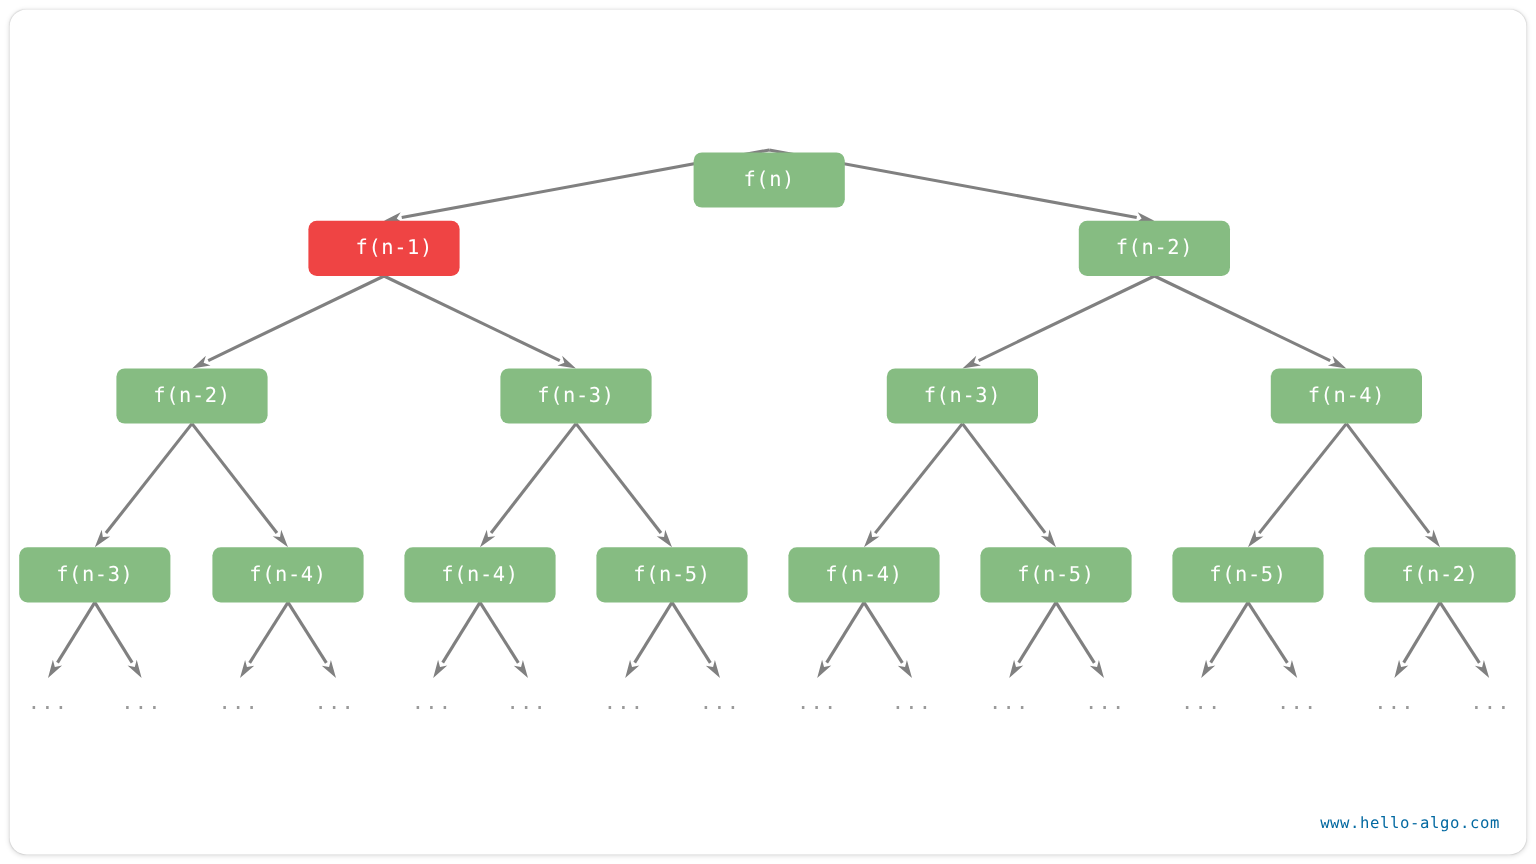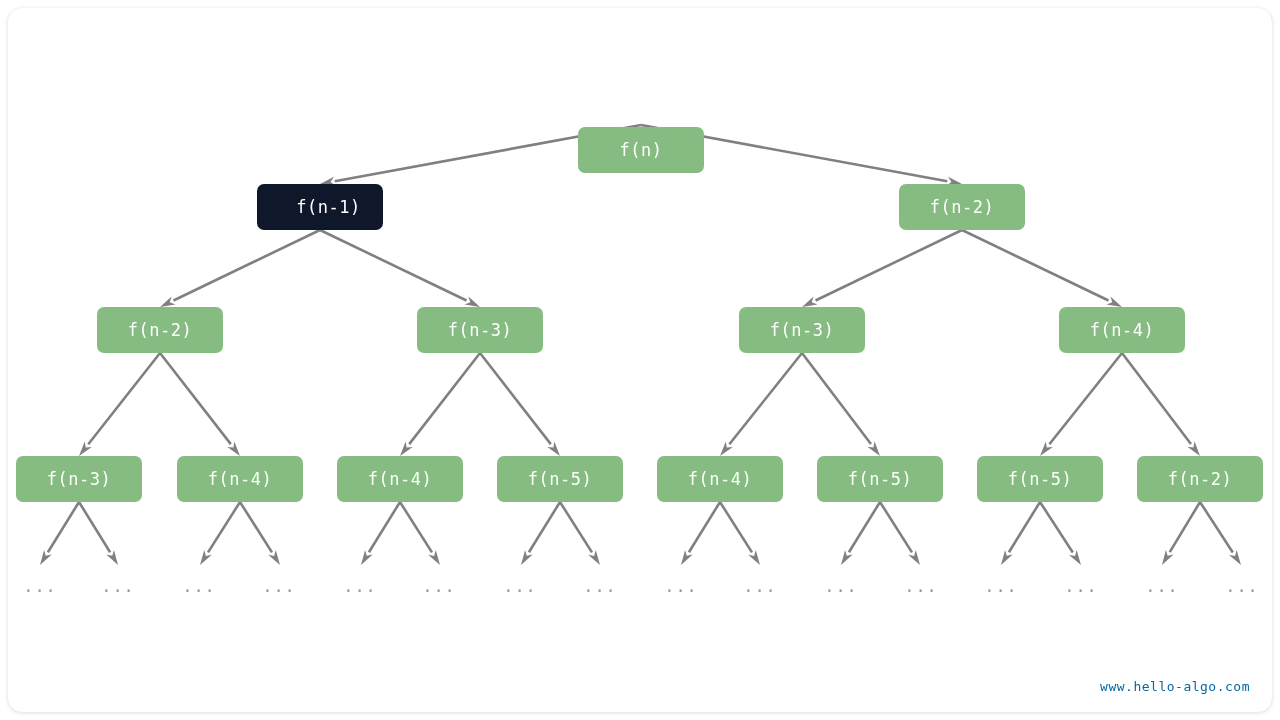--- a/index.html
+++ b/index.html
@@ -204,21 +204,21 @@
           <polygon points="1162.00,565.00 1165.89,549.83 1167.58,555.75 1173.60,554.48" fill="#808080"></polygon>
         </g>
         <g>
           <line x1="1200" y1="502" x2="1232.818161705576" y2="552.4279070110067" stroke="#808080" stroke-width="2.6" stroke-linecap="butt"></line>
           <polygon points="1241.00,565.00 1229.05,554.88 1235.11,555.95 1236.59,549.97" fill="#808080"></polygon>
         </g>
       </svg>
 
     <div id="nodes">
         <div class="node" style="left: 578px; top: 79px; width: 126px; height: 46px; background: rgb(134, 188, 130); color: rgb(255, 255, 255); margin-top: 48px;">f(n)</div>
-        <div class="node" style="left: 257px; top: 184px; width: 126px; height: 46px; background: #0f172a; color: rgb(255, 255, 255); padding-left: 17px;">f(n-1)</div>
+        <div class="node" style="left: 257px; top: 184px; width: 126px; height: 46px; background: #ef4444; color: rgb(255, 255, 255); padding-left: 17px;">f(n-1)</div>
         <div class="node" style="left: 899px; top: 184px; width: 126px; height: 46px; background: rgb(134, 188, 130); color: rgb(255, 255, 255);">f(n-2)</div>
         <div class="node" style="left: 97px; top: 307px; width: 126px; height: 46px; background: rgb(134, 188, 130); color: rgb(255, 255, 255);">f(n-2)</div>
         <div class="node" style="left: 417px; top: 307px; width: 126px; height: 46px; background: rgb(134, 188, 130); color: rgb(255, 255, 255);">f(n-3)</div>
         <div class="node" style="left: 739px; top: 307px; width: 126px; height: 46px; background: rgb(134, 188, 130); color: rgb(255, 255, 255);">f(n-3)</div>
         <div class="node" style="left: 1059px; top: 307px; width: 126px; height: 46px; background: rgb(134, 188, 130); color: rgb(255, 255, 255);">f(n-4)</div>
         <div class="node" style="left: 16px; top: 456px; width: 126px; height: 46px; background: rgb(134, 188, 130); color: rgb(255, 255, 255);">f(n-3)</div>
         <div class="node" style="left: 177px; top: 456px; width: 126px; height: 46px; background: rgb(134, 188, 130); color: rgb(255, 255, 255);">f(n-4)</div>
         <div class="node" style="left: 337px; top: 456px; width: 126px; height: 46px; background: rgb(134, 188, 130); color: rgb(255, 255, 255);">f(n-4)</div>
         <div class="node" style="left: 497px; top: 456px; width: 126px; height: 46px; background: rgb(134, 188, 130); color: rgb(255, 255, 255);">f(n-5)</div>
         <div class="node" style="left: 657px; top: 456px; width: 126px; height: 46px; background: rgb(134, 188, 130); color: rgb(255, 255, 255);">f(n-4)</div>

